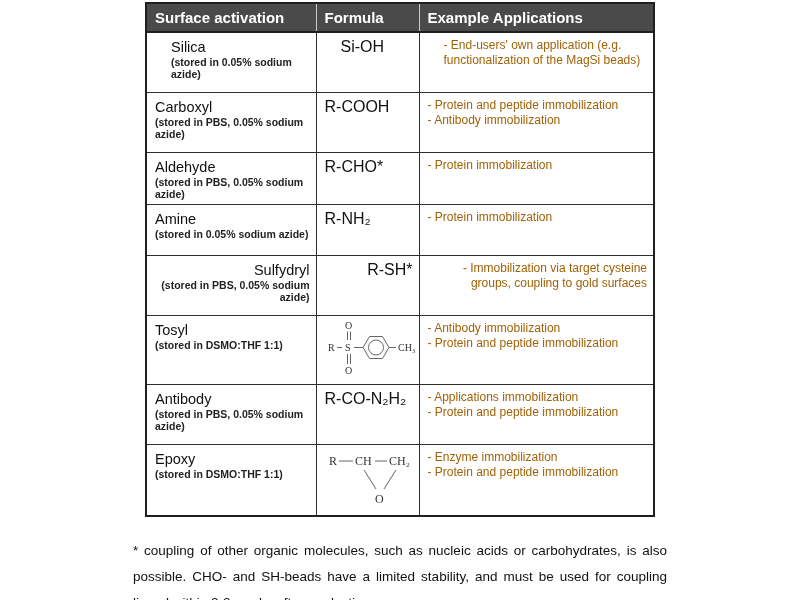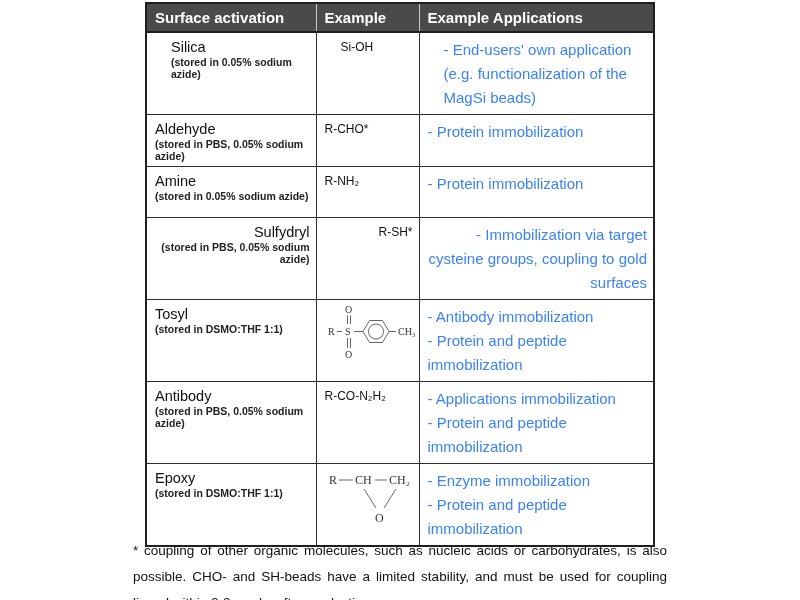--- a/index.html
+++ b/index.html
@@ -20,22 +20,22 @@
   td { border:1px solid #2e2e2e; vertical-align:top; padding:5px 6px 4px 8px;
        background:#ffffff; }
 
   .r0 td{height:60px;padding-left:24px;} .r1 td{height:60px;} .r2 td{height:50px;}
   .r3 td{height:51px;} .r4 td{height:60px;text-align:right;} .r5 td{height:68px;}
   .r6 td{height:60px;} .r7 td{height:66px;}
 
   .name    { font-size:14.5px; line-height:18px; color:#111; }
   .storage { font-size:10.5px; line-height:12px; color:#222; font-weight:bold;
              font-family:"Liberation Sans", sans-serif; }
-  .formula { font-size:12px; line-height:18px; color:#111; }
-  .apps div{ font-size:15px; line-height:24px; color:#3b82f6; }
+  .formula { font-size:16px; line-height:18px; color:#111; }
+  .apps div{ font-size:12px; line-height:15px; color:#a16207; }
 
   .struct-cell { text-align:center; padding-top:2px; }
   .struct-cell svg { display:inline-block; }
   .struct-text { font-family:"Liberation Serif", serif; fill:#333; }
   .bond { stroke:#666; stroke-width:1; fill:none; }
 
   .footnote { position:absolute; left:133px; top:538px; width:534px;
               font-size:13.5px; line-height:26px; color:#111;
               text-align:justify; }
 </style>
@@ -47,39 +47,52 @@
   <div class="spec-table-wrap">
     <table class="spec">
       <colgroup>
           <col class="c1">
           <col class="c2">
           <col class="c3">
         </colgroup>
       <thead>
         <tr>
           <th>Surface activation</th>
-          <th>Example</th>
+          <th>Formula</th>
           <th>Example Applications</th>
         </tr>
       </thead>
       <tbody>
 
         <tr class="r0">
           <td>
             <div class="name">Silica</div>
             <div class="storage">(stored in 0.05% sodium azide)</div>
           </td>
           <td>
             <div class="formula">Si-OH</div>
           </td>
           <td class="apps">
             <div>- End-users' own application (e.g. functionalization of the MagSi beads)</div>
           </td>
         </tr>
 
+        <tr class="r1">
+          <td>
+            <div class="name">Carboxyl</div>
+            <div class="storage">(stored in PBS,  0.05% sodium azide)</div>
+          </td>
+          <td>
+            <div class="formula">R-COOH</div>
+          </td>
+          <td class="apps">
+            <div>- Protein and peptide immobilization</div>
+            <div>- Antibody immobilization</div>
+          </td>
+        </tr>
 
         <tr class="r2">
           <td>
             <div class="name">Aldehyde</div>
             <div class="storage">(stored in PBS,  0.05% sodium azide)</div>
           </td>
           <td>
             <div class="formula">R-CHO*</div>
           </td>
           <td class="apps">

